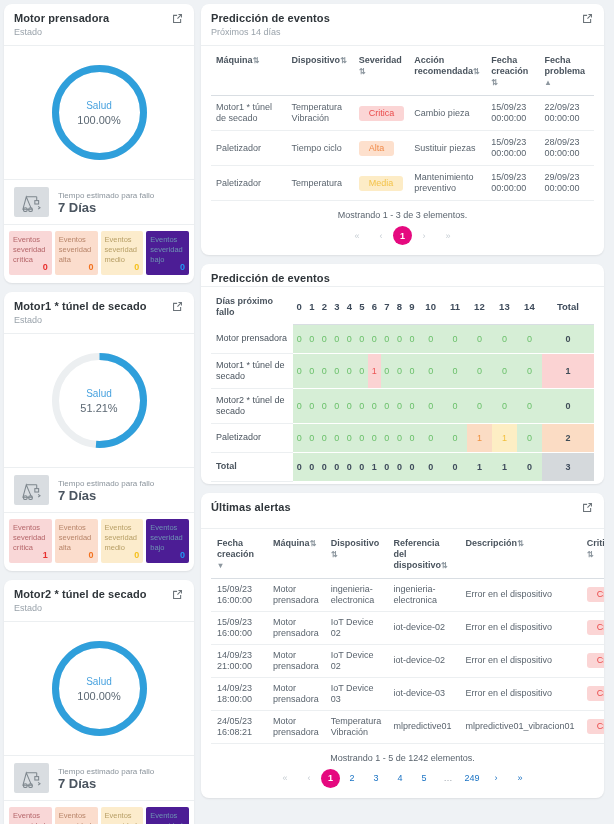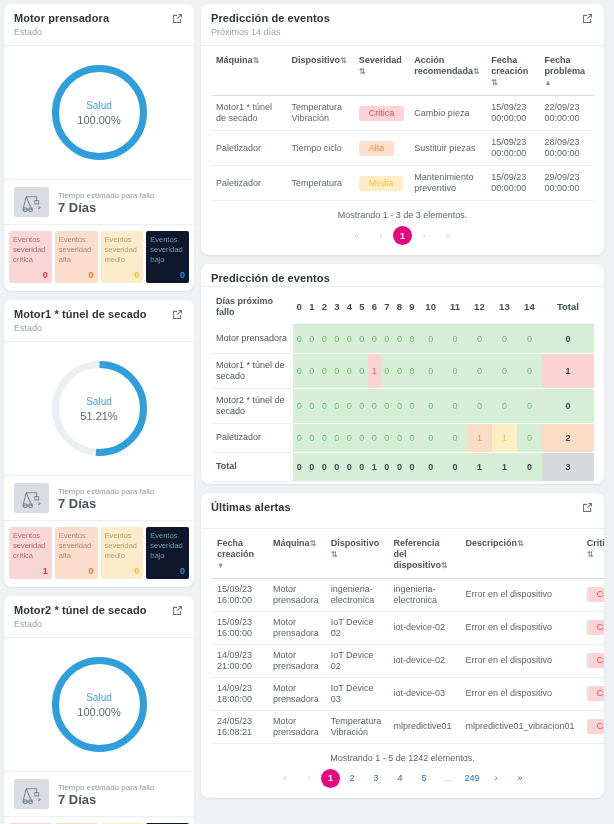--- a/index.html
+++ b/index.html
@@ -37,27 +37,27 @@
   .ttf { display: flex; align-items: center; gap: 9px; padding: 7px 10px; }
   .ttf-icon {
     width: 35px; height: 30px; background: #d9dde1; border-radius: 2px;
     display: flex; align-items: center; justify-content: center; flex: none;
   }
   .ttf-txt .t1 { font-size: 8px; color: #8b949c; line-height: 12px; }
   .ttf-txt .t2 { font-size: 13px; color: #4b5560; font-weight: bold; line-height: 12px; }
 
   
   .sev-row { display: flex; gap: 3px; padding: 6px 5px 8px 5px; }
-  .sev { flex: 1; border-radius: 2px; padding: 4px 4px 11px 4px; height: 52px; position: relative; }
+  .sev { flex: 1; border-radius: 2px; padding: 4px 4px 11px 4px; height: 44px; position: relative; }
   .sev .lbl { font-size: 7.5px; line-height: 10px; }
   .sev .num { position: absolute; right: 4px; bottom: 3px; font-size: 9px; font-weight: bold; }
   .sev.critica { background: #f9d7d7; } .sev.critica .lbl { color: #b5666a; } .sev.critica .num { color: #e8302f; }
   .sev.alta    { background: #fbddcd; } .sev.alta .lbl    { color: #b8856a; } .sev.alta .num    { color: #f2721f; }
   .sev.medio   { background: #fceccc; } .sev.medio .lbl   { color: #b79f66; } .sev.medio .num   { color: #f5c11e; }
-  .sev.bajo    { background: #0f172a; } .sev.bajo .lbl    { color: #6d93b3; } .sev.bajo .num    { color: #2196f3; }
+  .sev.bajo    { background: #4c1d95; } .sev.bajo .lbl    { color: #6d93b3; } .sev.bajo .num    { color: #2196f3; }
 
   
   table { border-collapse: collapse; width: 100%; }
   .tbl-wrap { padding: 0 10px; }
   .pred-tbl th {
     font-size: 9px; font-weight: bold; color: #4a545e; text-align: left;
     vertical-align: top; padding: 9px 5px 7px 5px; border-bottom: 1px solid #d9dee3;
     line-height: 11px;
   }
   .pred-tbl td {

